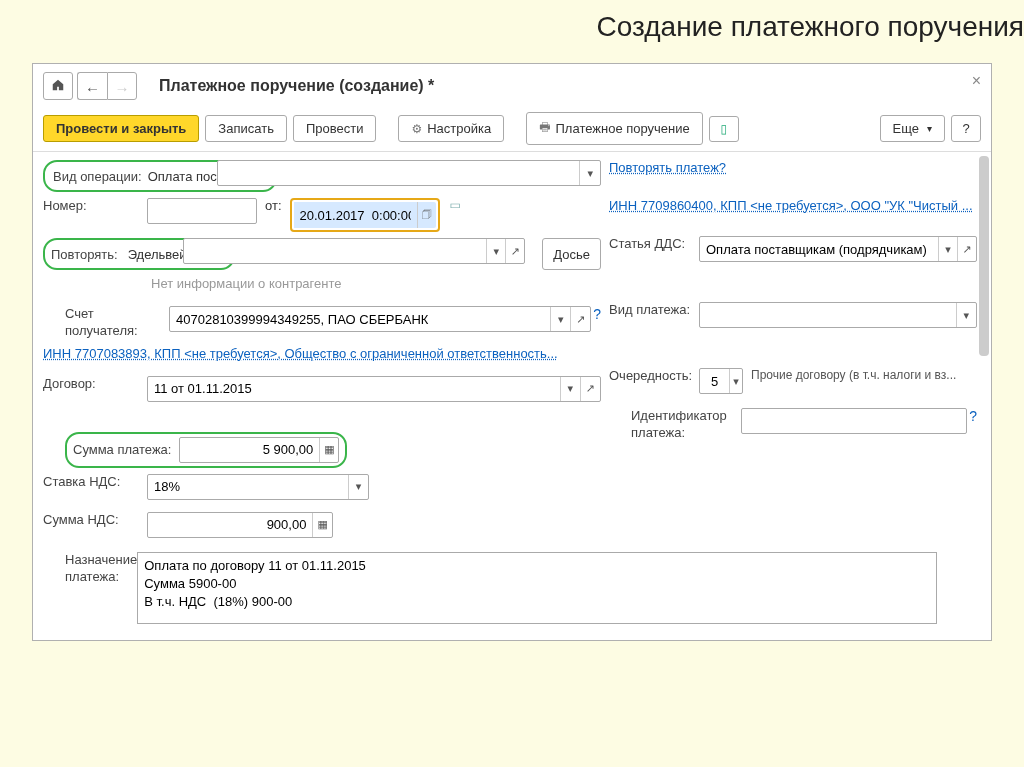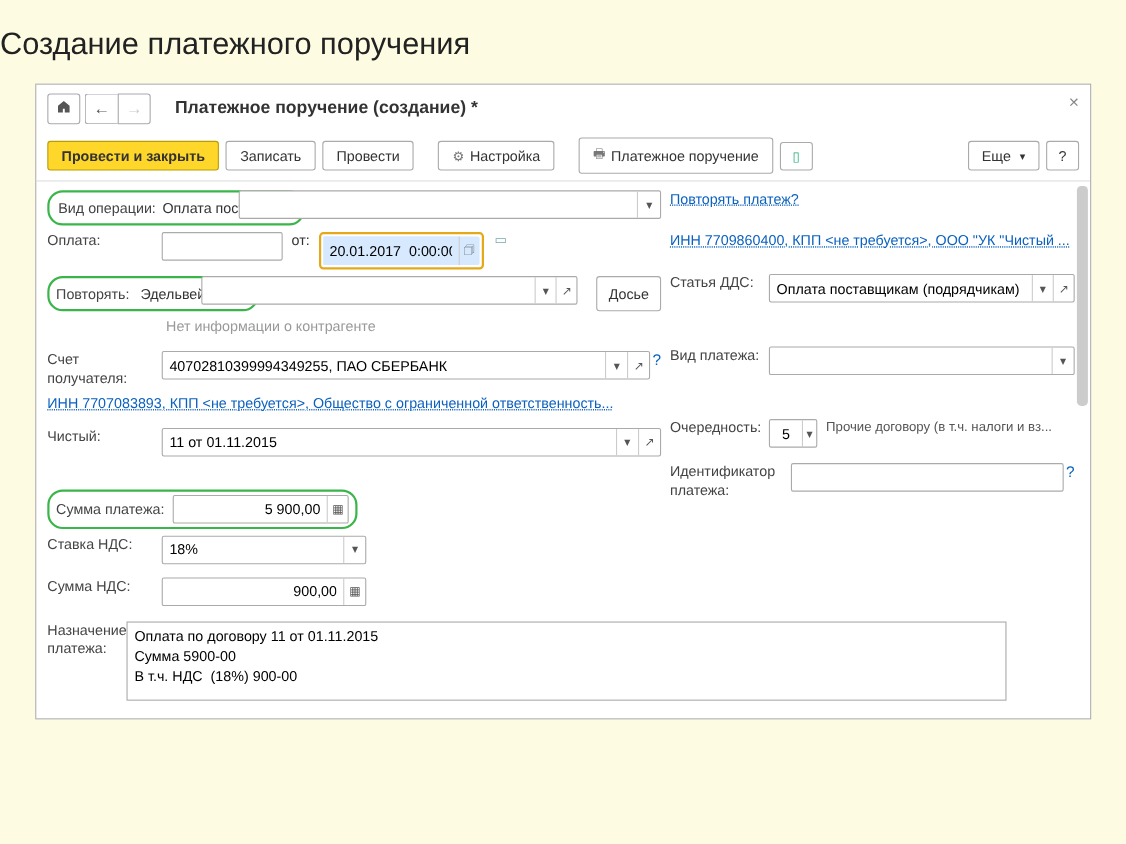--- a/index.html
+++ b/index.html
@@ -6,23 +6,23 @@
   body {
     margin: 0;
     background: #fdfce3;
     font-family: Arial, sans-serif;
     font-size: 13px;
     color: #333;
     width: 1024px;
     height: 767px;
   }
   .slide-title {
-    text-align: left;
+    text-align: right;
     font-size: 28px;
-    padding: 24px 0 20px;
+    padding: 11px 0 20px;
     color: #222;
   }
   .window {
     width: 960px;
     margin: 0 auto;
     background: #fff;
     border: 1px solid #b0b0b0;
     position: relative;
   }
   .topbar {
@@ -96,21 +96,21 @@
     position:absolute; top:0; width:100%; height:200px; background:#ccc; border-radius:4px;
   }
   .left-col { width: 558px; }
   .right-col { width: 376px; padding-left: 8px;}
 
   .form-row {
     display: flex;
     min-height: 32px;
     margin-bottom: 6px;
   }
-  .form-row.tall { align-items: flex-start; padding-top: 2px;}
+  .form-row.tall { align-items: flex-start; padding-top: 2px; margin-left: 22px;}
   .label {
     width: 104px;
     font-size: 13px;
     color: #444;
   }
   .field {
     display: flex;
     align-items: center;
     border: 1px solid #aaa;
     background: #fff;
@@ -241,21 +241,21 @@
           <span class="label" style="width:auto;margin-right:6px;">Вид операции:</span>
           <span>Оплата поставщику</span>
         </div>
         <div class="field" style="flex:1;margin-left:-60px;padding-left:60px;">
           <input style="visibility: hidden;">
           <div class="drop">▾</div>
         </div>
       </div>
 
       <div class="form-row">
-        <div class="label">Оплата:</div>
+        <div class="label">Номер:</div>
         <div class="field" style="width:110px;">
           <input value="" style="">
         </div>
         <span style="margin:0 8px;">от:</span>
         <span class="orange-ring">
           <div class="field highlight-input" style="width:142px;border:none;">
             <input style="background: rgb(214, 233, 255);" value="20.01.2017  0:00:00">
             <div class="ext">🗇</div>
           </div>
         </span>
@@ -288,21 +288,21 @@
           <div class="ext">↗</div>
         </div>
         <span class="q">?</span>
       </div>
 
       <div class="form-row" style="min-height:24px;">
         <a class="link">ИНН 7707083893, КПП &lt;не требуется&gt;, Общество с ограниченной ответственность...</a>
       </div>
 
       <div class="form-row">
-        <div class="label">Чистый:</div>
+        <div class="label">Договор:</div>
         <div class="field" style="flex:1;">
           <input value="11 от 01.11.2015" style="">
           <div class="drop">▾</div>
           <div class="ext">↗</div>
         </div>
       </div>
 
       <div class="form-row" style="min-height:10px;"></div>
 
       <div class="form-row tall">
@@ -310,21 +310,21 @@
           <span class="label" style="width:auto;line-height:1.2;">Сумма платежа:</span>
           <div class="field" style="width:160px;">
             <input style="text-align: right;" value="5 900,00">
             <div class="ext">▦</div>
           </div>
         </span>
       </div>
 
       <div class="form-row">
         <div class="label">Ставка НДС:</div>
-        <div class="field" style="width:186px;">
+        <div class="field" style="width:222px;">
           <input value="18%" style="">
           <div class="drop">▾</div>
         </div>
       </div>
 
       <div class="form-row">
         <div class="label">Сумма НДС:</div>
         <div class="field" style="width:186px;">
           <input style="text-align: right;" value="900,00">
           <div class="ext">▦</div>

